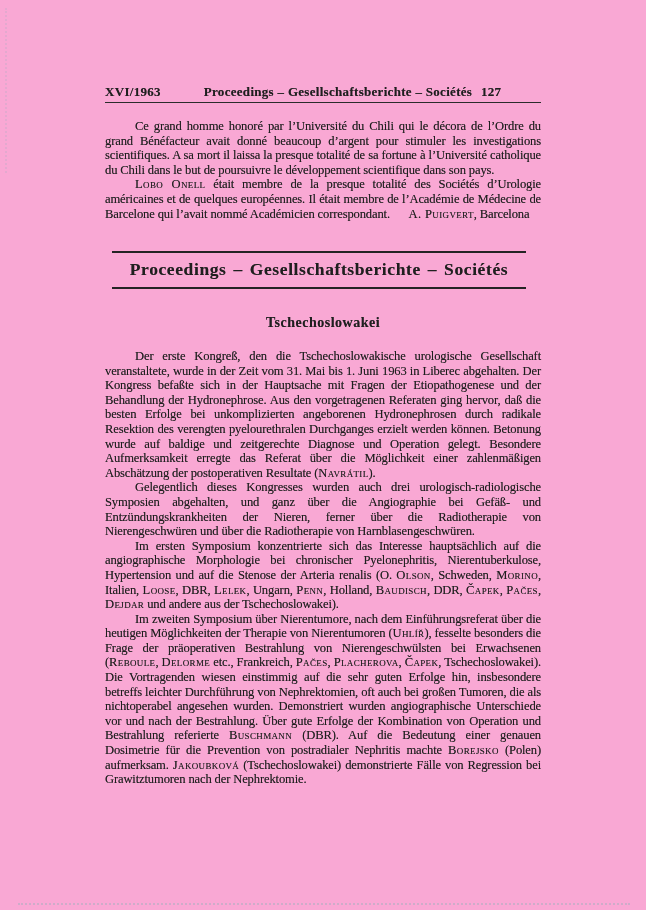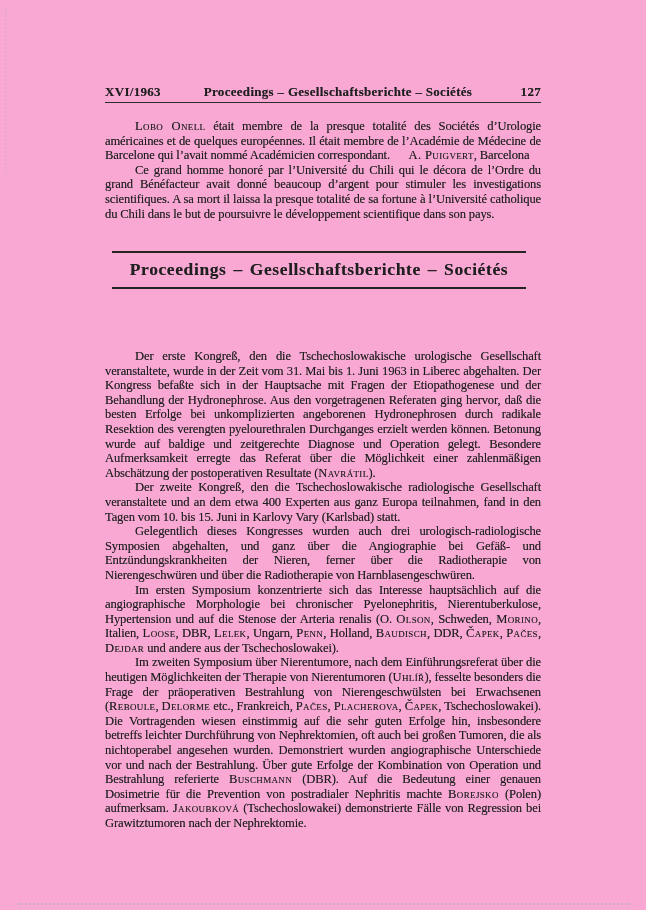--- a/index.html
+++ b/index.html
@@ -14,21 +14,21 @@
     text-shadow:0 0 .35px rgba(40,40,40,.55);
     padding-left:36px;
   }
   .running-head {
     position:absolute; top:84px; left:105px; width:436px;
     display:flex; align-items:baseline;
     font-size:13px; font-weight:600; letter-spacing:.3px;
   }
   .rh-left  { width:90px; text-align:left; }
   .rh-title { flex:1; text-align:center; }
-  .rh-right { width:60px; text-align:right; }
+  .rh-right { width:60px; }
   .head-rule {
     position:absolute; top:102px; left:105px; width:436px;
     border-top:1.4px solid #2c2c2c;
   }
   .textcol { position:absolute; left:105px; width:436px; }
   .obituary { top:119px; }
   .para {
     margin:0; text-indent:30px;
     font-size:12.6px; line-height:14.6px;
     text-align:justify; letter-spacing:-0.15px;
@@ -60,32 +60,32 @@
 <div class="page">
 
   <header class="running-head">
     <span class="rh-left">XVI/1963</span>
     <span class="rh-title">Proceedings – Gesellschaftsberichte – Sociétés</span>
     <span class="rh-right">127</span>
   </header>
   <div class="head-rule"></div>
 
   <section class="textcol obituary">
+    <p class="para"><span>Ce grand homme honoré par l’Université du Chili qui le décora de l’Ordre du grand Bénéfacteur avait donné beaucoup d’argent pour stimuler les investigations scientifiques. A sa mort il laissa la presque totalité de sa fortune à l’Université catholique du Chili dans le but de poursuivre le développement scientifique dans son pays.</span></p>
     <p class="para"><span class="sc">Lobo Onell</span><span> était membre de la presque totalité des Sociétés d’Urologie américaines et de quelques européennes. Il était membre de l’Académie de Médecine de Barcelone qui l’avait nommé Académicien correspondant.  </span><span class="sc">A. Puigvert</span><span>, Barcelona</span></p>
-    <p class="para"><span>Ce grand homme honoré par l’Université du Chili qui le décora de l’Ordre du grand Bénéfacteur avait donné beaucoup d’argent pour stimuler les investigations scientifiques. A sa mort il laissa la presque totalité de sa fortune à l’Université catholique du Chili dans le but de poursuivre le développement scientifique dans son pays.</span></p>
   </section>
 
   <div class="banner">
     <span class="banner-title">Proceedings – Gesellschaftsberichte – Sociétés</span>
   </div>
 
+  <h2 class="country-heading">Tschechoslowakei</h2>
 
   <section class="textcol report">
     <p class="para"><span>Der erste Kongreß, den die Tschechoslowakische urologische Gesellschaft veranstaltete, wurde in der Zeit vom 31. Mai bis 1. Juni 1963 in Liberec abgehalten. Der Kongress befaßte sich in der Hauptsache mit Fragen der Etiopathogenese und der Behandlung der Hydronephrose. Aus den vorgetragenen Referaten ging hervor, daß die besten Erfolge bei unkomplizierten angeborenen Hydronephrosen durch radikale Resektion des verengten pyelourethralen Durchganges erzielt werden können. Betonung wurde auf baldige und zeitgerechte Diagnose und Operation gelegt. Besondere Aufmerksamkeit erregte das Referat über die Möglichkeit einer zahlenmäßigen Abschätzung der postoperativen Resultate (</span><span class="sc">Navrátil</span><span>).</span></p>
-    <p class="para"><span>Der zweite Kongreß, den die Tschechoslowakische radiologische Gesellschaft veranstaltete und an dem etwa 400 Experten aus ganz Europa teilnahmen, fand in den Tagen vom 10. bis 15. Juni in Karlovy Vary (Karlsbad) statt.</span></p>
     <p class="para"><span>Gelegentlich dieses Kongresses wurden auch drei urologisch-radiologische Symposien abgehalten, und ganz über die Angiographie bei Gefäß- und Entzündungskrankheiten der Nieren, ferner über die Radiotherapie von Nierengeschwüren und über die Radiotherapie von Harnblasengeschwüren.</span></p>
     <p class="para"><span>Im ersten Symposium konzentrierte sich das Interesse hauptsächlich auf die angiographische Morphologie bei chronischer Pyelonephritis, Nierentuberkulose, Hypertension und auf die Stenose der Arteria renalis (O. </span><span class="sc">Olson</span><span>, Schweden, </span><span class="sc">Morino</span><span>, Italien, </span><span class="sc">Loose</span><span>, DBR, </span><span class="sc">Lelek</span><span>, Ungarn, </span><span class="sc">Penn</span><span>, Holland, </span><span class="sc">Baudisch</span><span>, DDR, </span><span class="sc">Čapek</span><span>, </span><span class="sc">Pačes</span><span>, </span><span class="sc">Dejdar</span><span> und andere aus der Tschechoslowakei).</span></p>
     <p class="para"><span>Im zweiten Symposium über Nierentumore, nach dem Einführungsreferat über die heutigen Möglichkeiten der Therapie von Nierentumoren (</span><span class="sc">Uhlíř</span><span>), fesselte besonders die Frage der präoperativen Bestrahlung von Nierengeschwülsten bei Erwachsenen (</span><span class="sc">Reboule</span><span>, </span><span class="sc">Delorme</span><span> etc., Frankreich, </span><span class="sc">Pačes</span><span>, </span><span class="sc">Placherova</span><span>, </span><span class="sc">Čapek</span><span>, Tschechoslowakei). Die Vortragenden wiesen einstimmig auf die sehr guten Erfolge hin, insbesondere betreffs leichter Durchführung von Nephrektomien, oft auch bei großen Tumoren, die als nichtoperabel angesehen wurden. Demonstriert wurden angiographische Unterschiede vor und nach der Bestrahlung. Über gute Erfolge der Kombination von Operation und Bestrahlung referierte </span><span class="sc">Buschmann</span><span> (DBR). Auf die Bedeutung einer genauen Dosimetrie für die Prevention von postradialer Nephritis machte </span><span class="sc">Borejsko</span><span> (Polen) aufmerksam. </span><span class="sc">Jakoubková</span><span> (Tschechoslowakei) demonstrierte Fälle von Regression bei Grawitztumoren nach der Nephrektomie.</span></p>
   </section>
 
   <div class="scan-edge edge-left"></div>
   <div class="scan-edge edge-right"></div>
   <div class="scan-edge edge-bottom"></div>
 
 </div>

